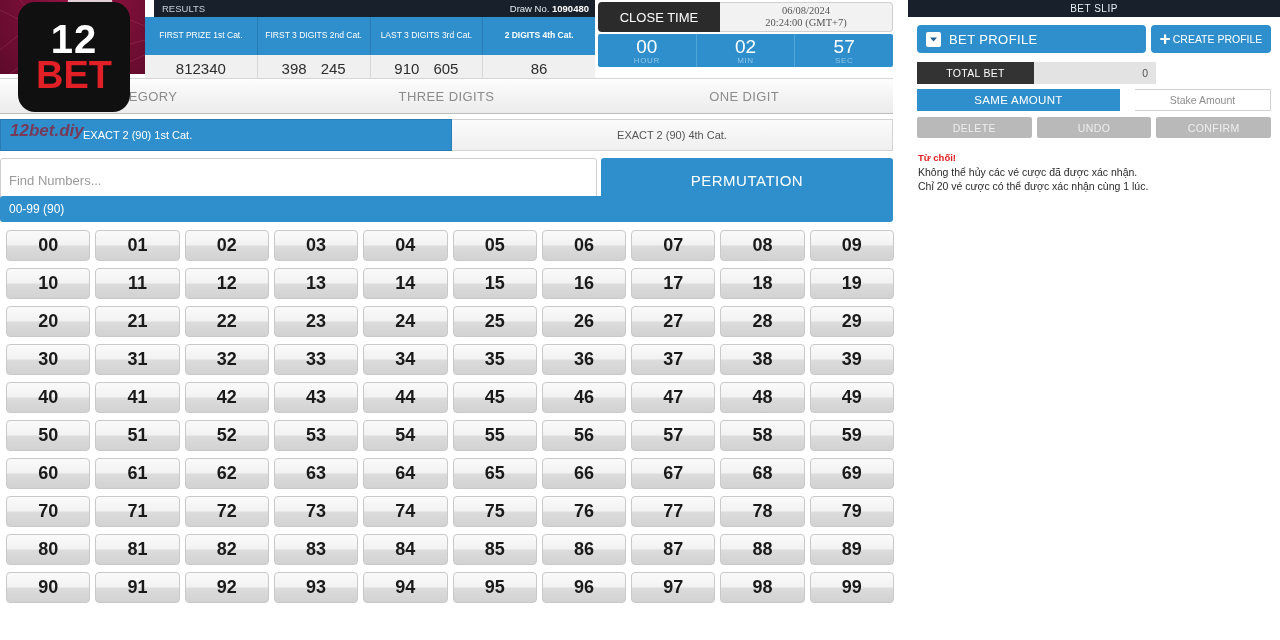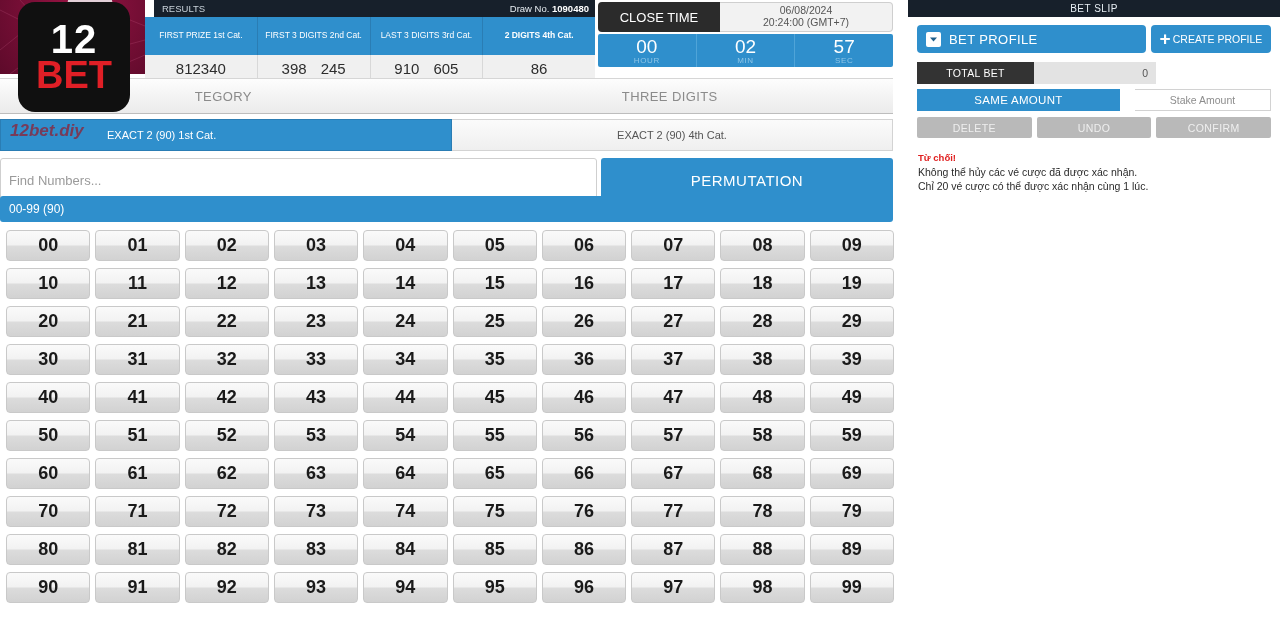--- a/index.html
+++ b/index.html
@@ -65,21 +65,21 @@
   .closetime { position:absolute; left:598px; top:0; width:295px; height:70px; }
   .ct-top { display:flex; height:30px; margin-top:2px; }
   .ct-label {
     width:122px; background:#2b2b2b; color:#fff; font-size:13px;
     display:flex; align-items:center; justify-content:center;
     border-radius:4px 0 0 4px;
   }
   .ct-date {
     flex:1; background:#f2f2f2; border:1px solid #cfcfcf; border-left:none;
     border-radius:0 4px 4px 0; color:#555; font-size:10.5px; line-height:1.12;
-    display:flex; flex-direction:column; align-items:center; justify-content:center;
+    display:flex; flex-direction:column; align-items:center; justify-content:center;font-family:Liberation Serif, serif;
   }
   .ct-bar { display:flex; height:33px; margin-top:2px; background:#2f8fcc; border-radius:2px; }
   .ct-unit {
     flex:1; display:flex; flex-direction:column; align-items:center; justify-content:center;
     border-right:1px solid #4fa4d8; line-height:1;
   }
   .ct-unit:last-child { border-right:none; }
   .ct-unit .num { color:#fff; font-size:19px; font-weight:500; }
   .ct-unit .lbl { color:#8fc5e6; font-size:8px; letter-spacing:.6px; margin-top:1px; }
 
@@ -102,21 +102,21 @@
   }
 
   
   .subtabs { position:absolute; left:0; top:119px; width:893px; height:32px; display:flex; }
   .subtab {
     display:flex; align-items:center; justify-content:center;
     font-size:11px; color:#555;
     background: linear-gradient(#fbfbfb,#efefef);
     border:1px solid #d3d3d3;
   }
-  .subtab.st1 { width:452px; background:#2f8fcc; border-color:#2a7db4; color:#fff; justify-content:flex-start; padding-left:106px; }
+  .subtab.st1 { width:452px; background:#2f8fcc; border-color:#2a7db4; color:#fff; justify-content:flex-start; padding-left:82px; }
   .subtab.st2 { width:441px; border-left:none; }
   .watermark {
     position:absolute; left:10px; top:121px; z-index:30;
     color:#8f1f33; font-size:17px; font-weight:bold; font-style:italic; opacity:.75;
     font-family:"Liberation Sans", sans-serif; pointer-events:none;
   }
 
   
   .searchrow { position:absolute; left:0; top:158px; width:893px; height:44px; display:flex; gap:4px; }
   .search-input {
@@ -289,20 +289,21 @@
         <div class="ct-unit">
           <span class="num">57</span>
           <span class="lbl">SEC</span>
         </div>
       </div>
     </div>
 
     <div class="tabs">
       <div class="tab">TEGORY</div>
       <div class="tab">THREE DIGITS</div>
+      <div class="tab">ONE DIGIT</div>
     </div>
 
     <div class="subtabs">
       <div class="subtab st1">EXACT 2 (90) 1st Cat.</div>
       <div class="subtab st2">EXACT 2 (90) 4th Cat.</div>
     </div>
     <div class="watermark">12bet.diy</div>
 
     <div class="searchrow">
       <input class="search-input" type="text" placeholder="Find Numbers..." style="">

